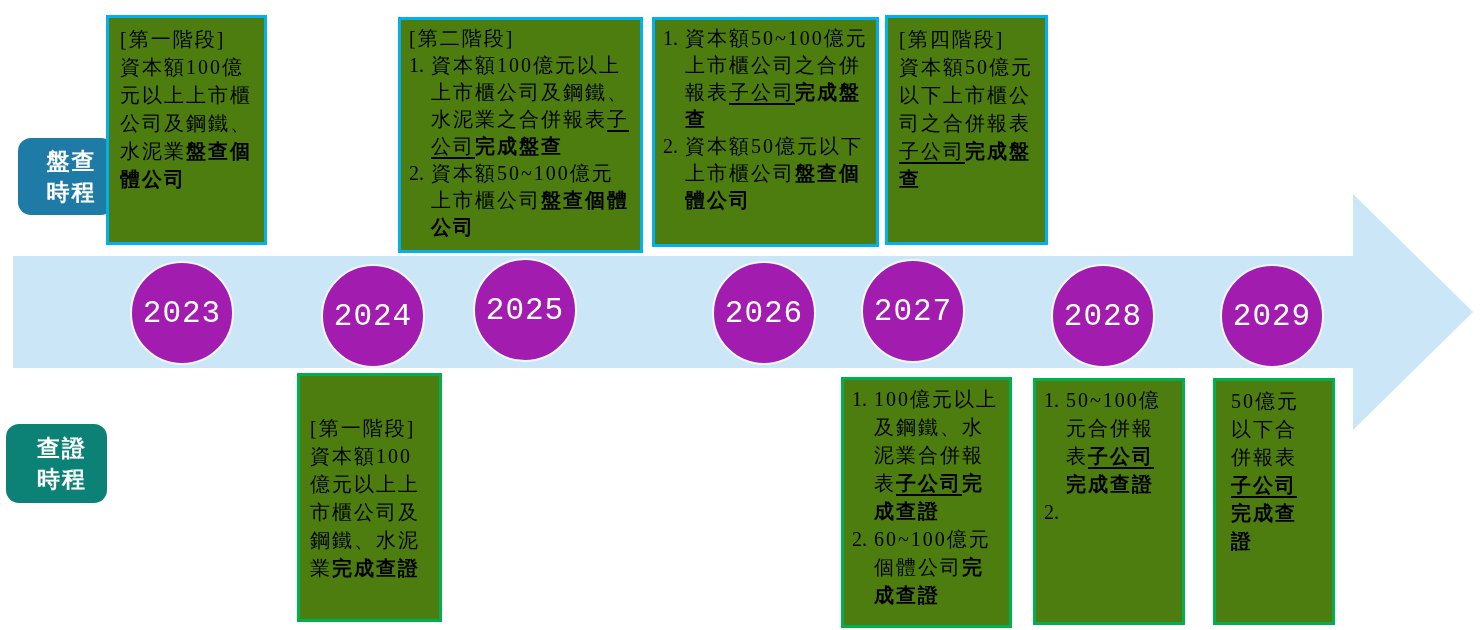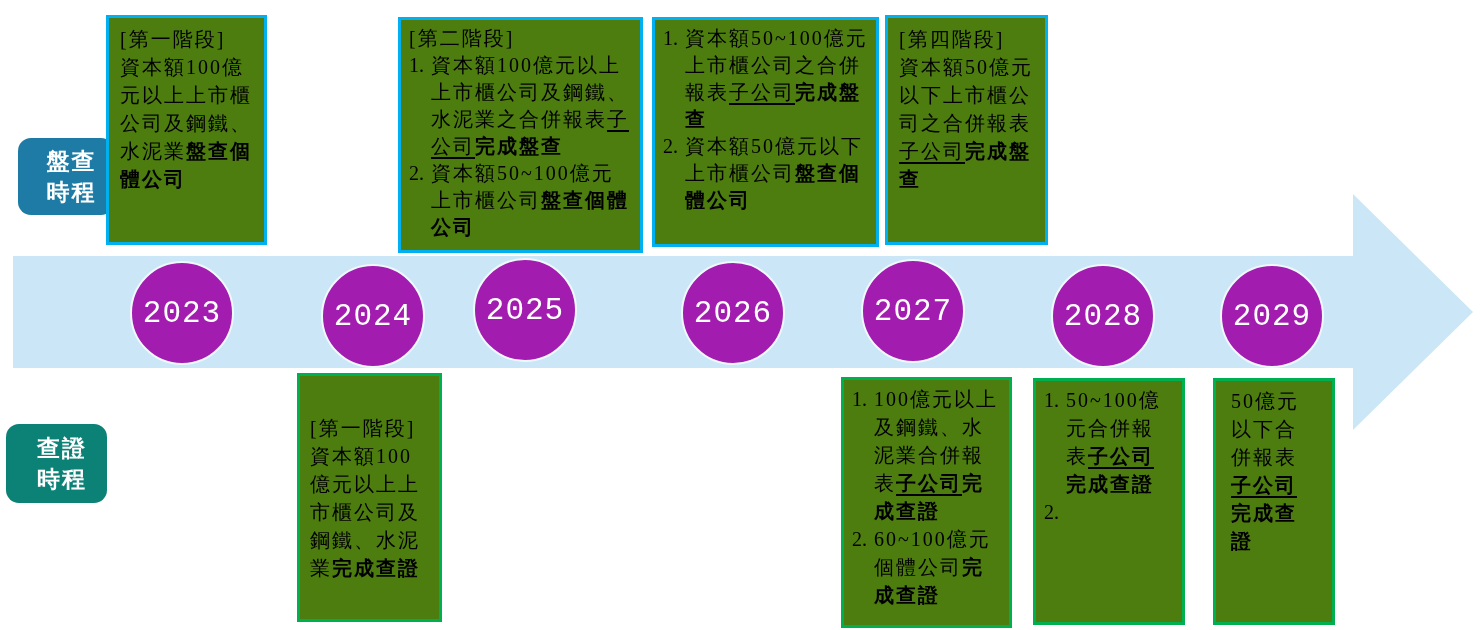--- a/index.html
+++ b/index.html
@@ -26,21 +26,21 @@
   .circle{
     position:absolute;width:100px;height:100px;border-radius:50%;
     background:#a21caf;border:2px solid #EFF8FD;
     color:#fff;display:flex;align-items:center;justify-content:center;
     font-family:Liberation Mono, monospace;font-size:31px;
     letter-spacing:1px;
   }
   .c0{left:130px;top:261px}
   .c1{left:321px;top:264px}
   .c2{left:473px;top:258px}
-  .c3{left:681px;top:261px}
+  .c3{left:712px;top:261px}
   .c4{left:861px;top:259px}
   .c5{left:1051px;top:264px}
   .c6{left:1220px;top:264px}
   
   .badge{
     position:absolute;color:#fff;font-weight:bold;font-size:23px;
     line-height:31px;text-align:center;white-space:pre-line;
     display:flex;align-items:center;justify-content:center;
     border-radius:13px;letter-spacing:2px;padding-left:11px;
   }

